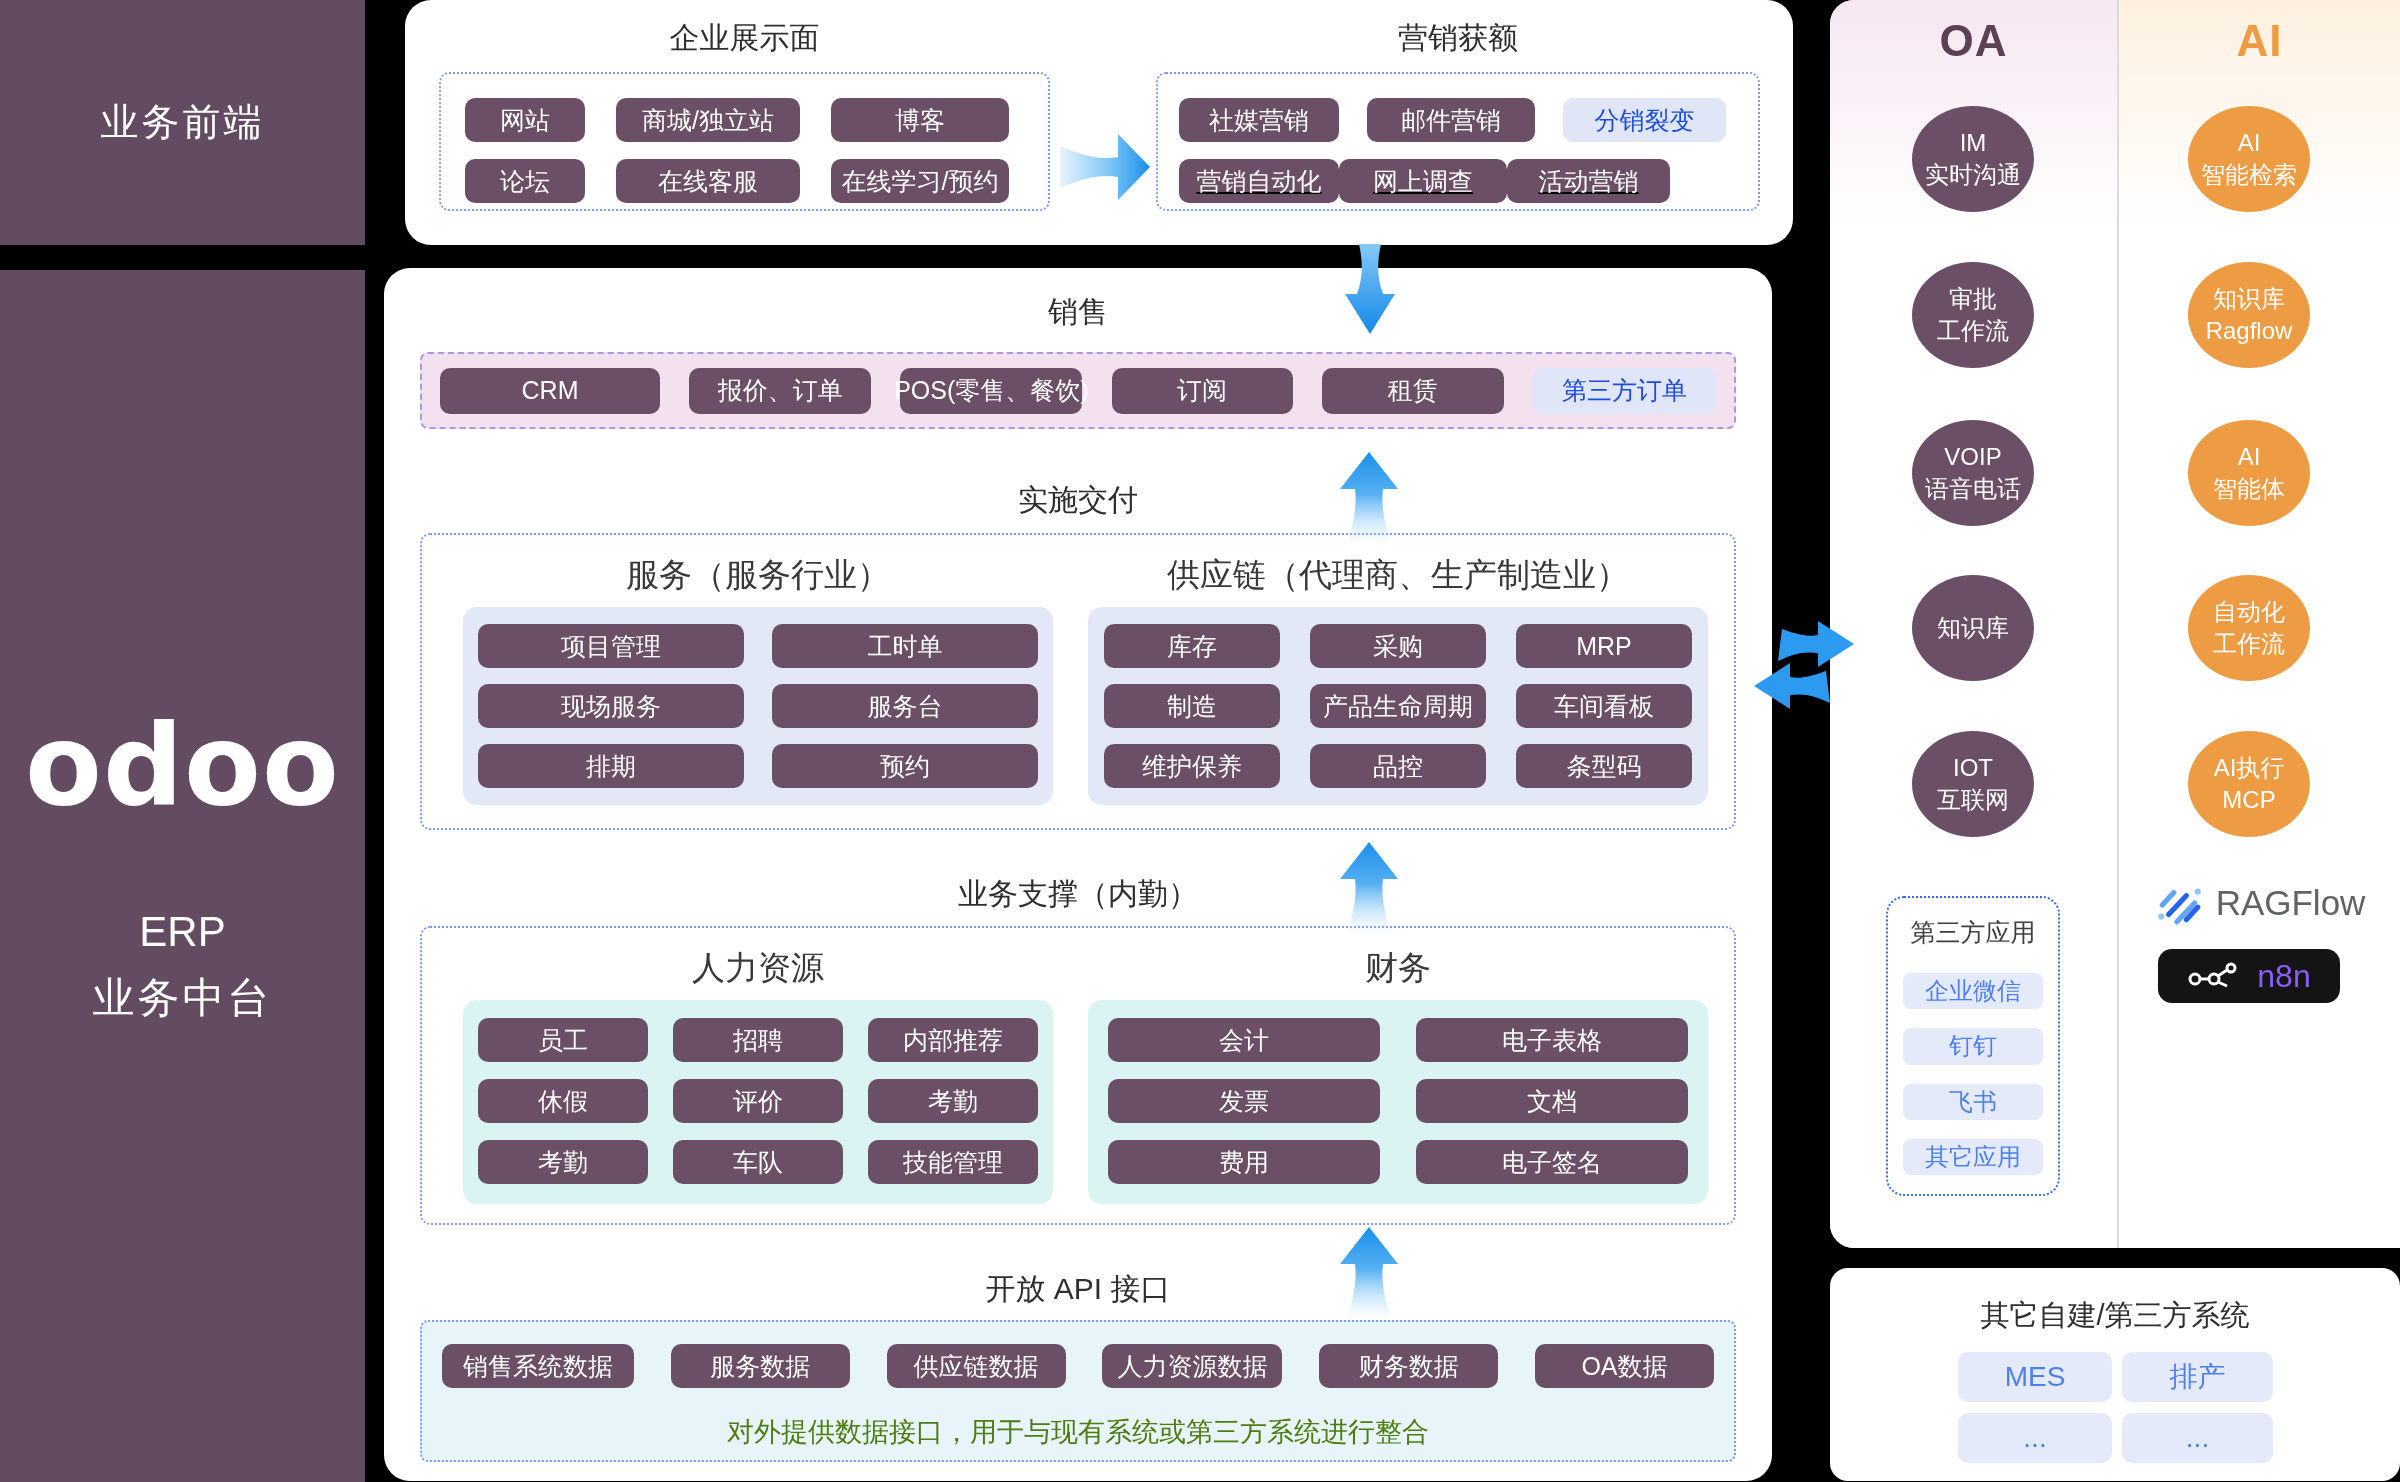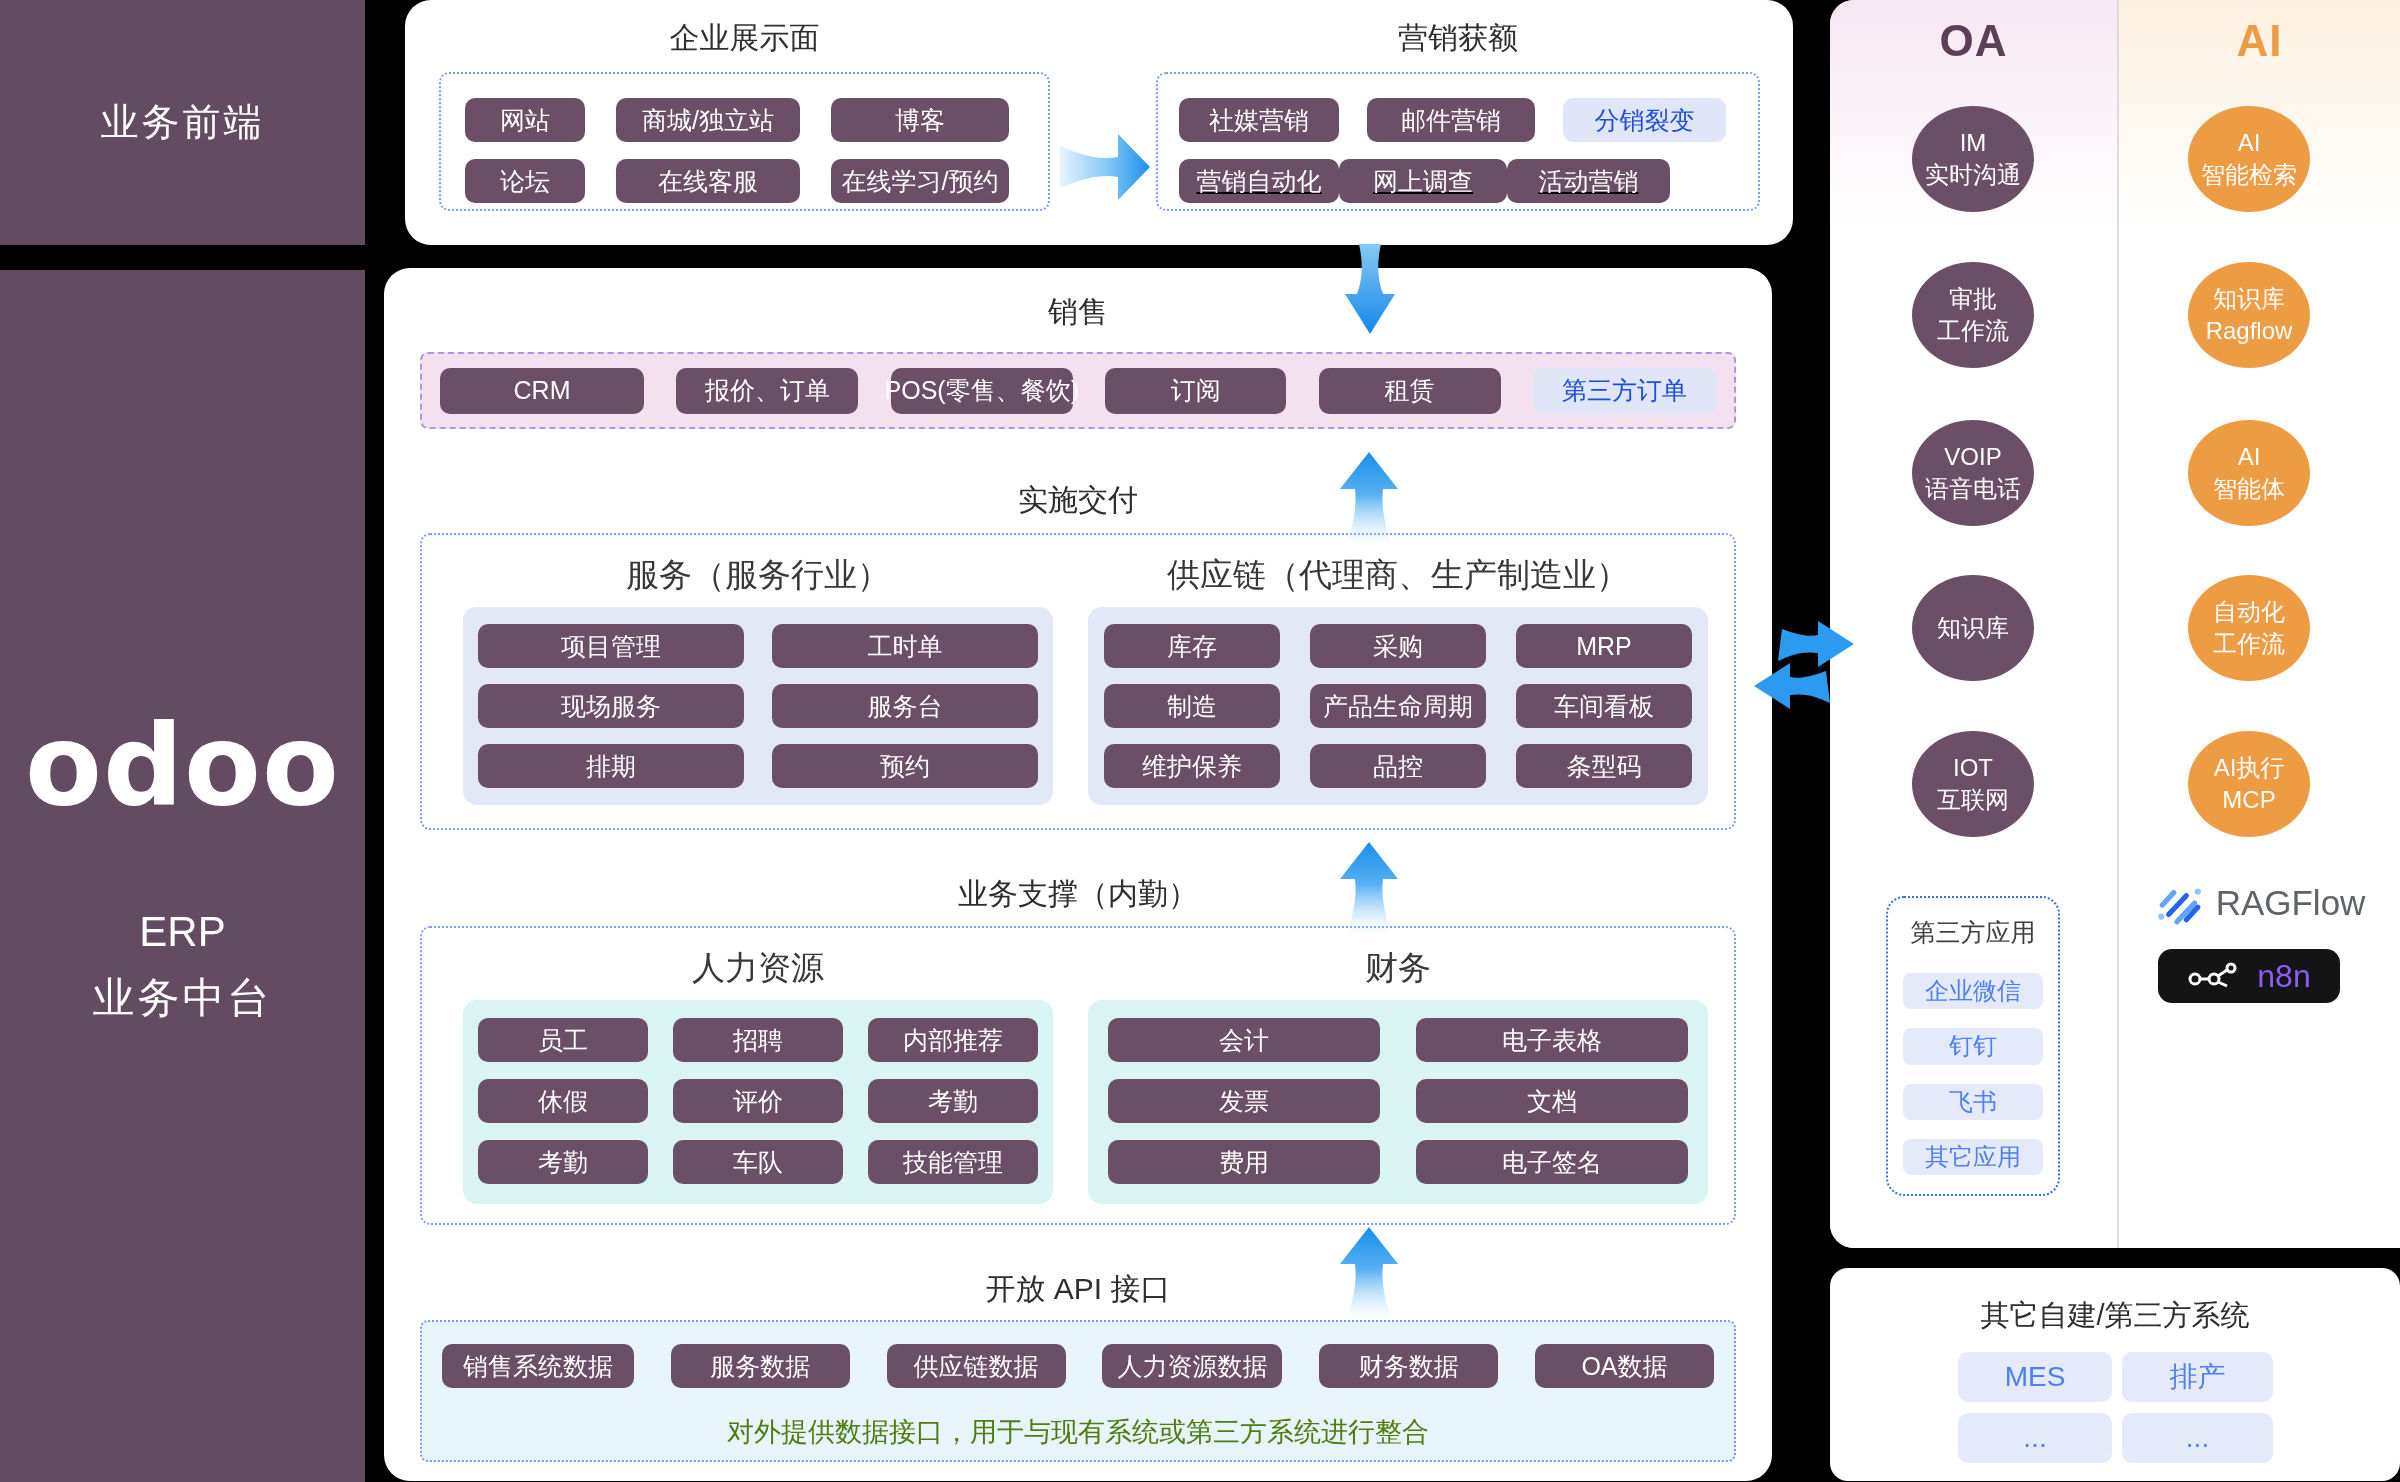--- a/index.html
+++ b/index.html
@@ -92,21 +92,21 @@
         <div class="chip" style="width:163px">活动营销</div>
       </div>
     </div>
   </div>
 
   <div class="panel" style="left:384px;top:268px;width:1388px;height:1213px;">
 
     <div class="sec-title" style="left:0;top:24px;width:1388px;">销售</div>
     <div class="abs" style="left:36px;top:84px;width:1316px;height:77px;background:#f3e1ef;border:2px dashed #a89ade;border-radius:8px;
                 display:flex;align-items:center;justify-content:space-between;padding:0 18px;">
-      <div class="chip" style="width:204px;height:46px">CRM</div>
+      <div class="chip" style="width:220px;height:46px">CRM</div>
       <div class="chip" style="width:182px;height:46px">报价、订单</div>
       <div class="chip" style="width:182px;height:46px">POS(零售、餐饮)</div>
       <div class="chip" style="width:181px;height:46px">订阅</div>
       <div class="chip" style="width:182px;height:46px">租赁</div>
       <div class="chip light" style="width:183px;height:46px">第三方订单</div>
     </div>
 
     <div class="sec-title" style="left:0;top:212px;width:1388px;">实施交付</div>
     <div class="dash" style="left:36px;top:265px;width:1316px;height:297px;">
       <div class="sub-title" style="left:41px;top:18px;width:590px;">服务（服务行业）</div>

